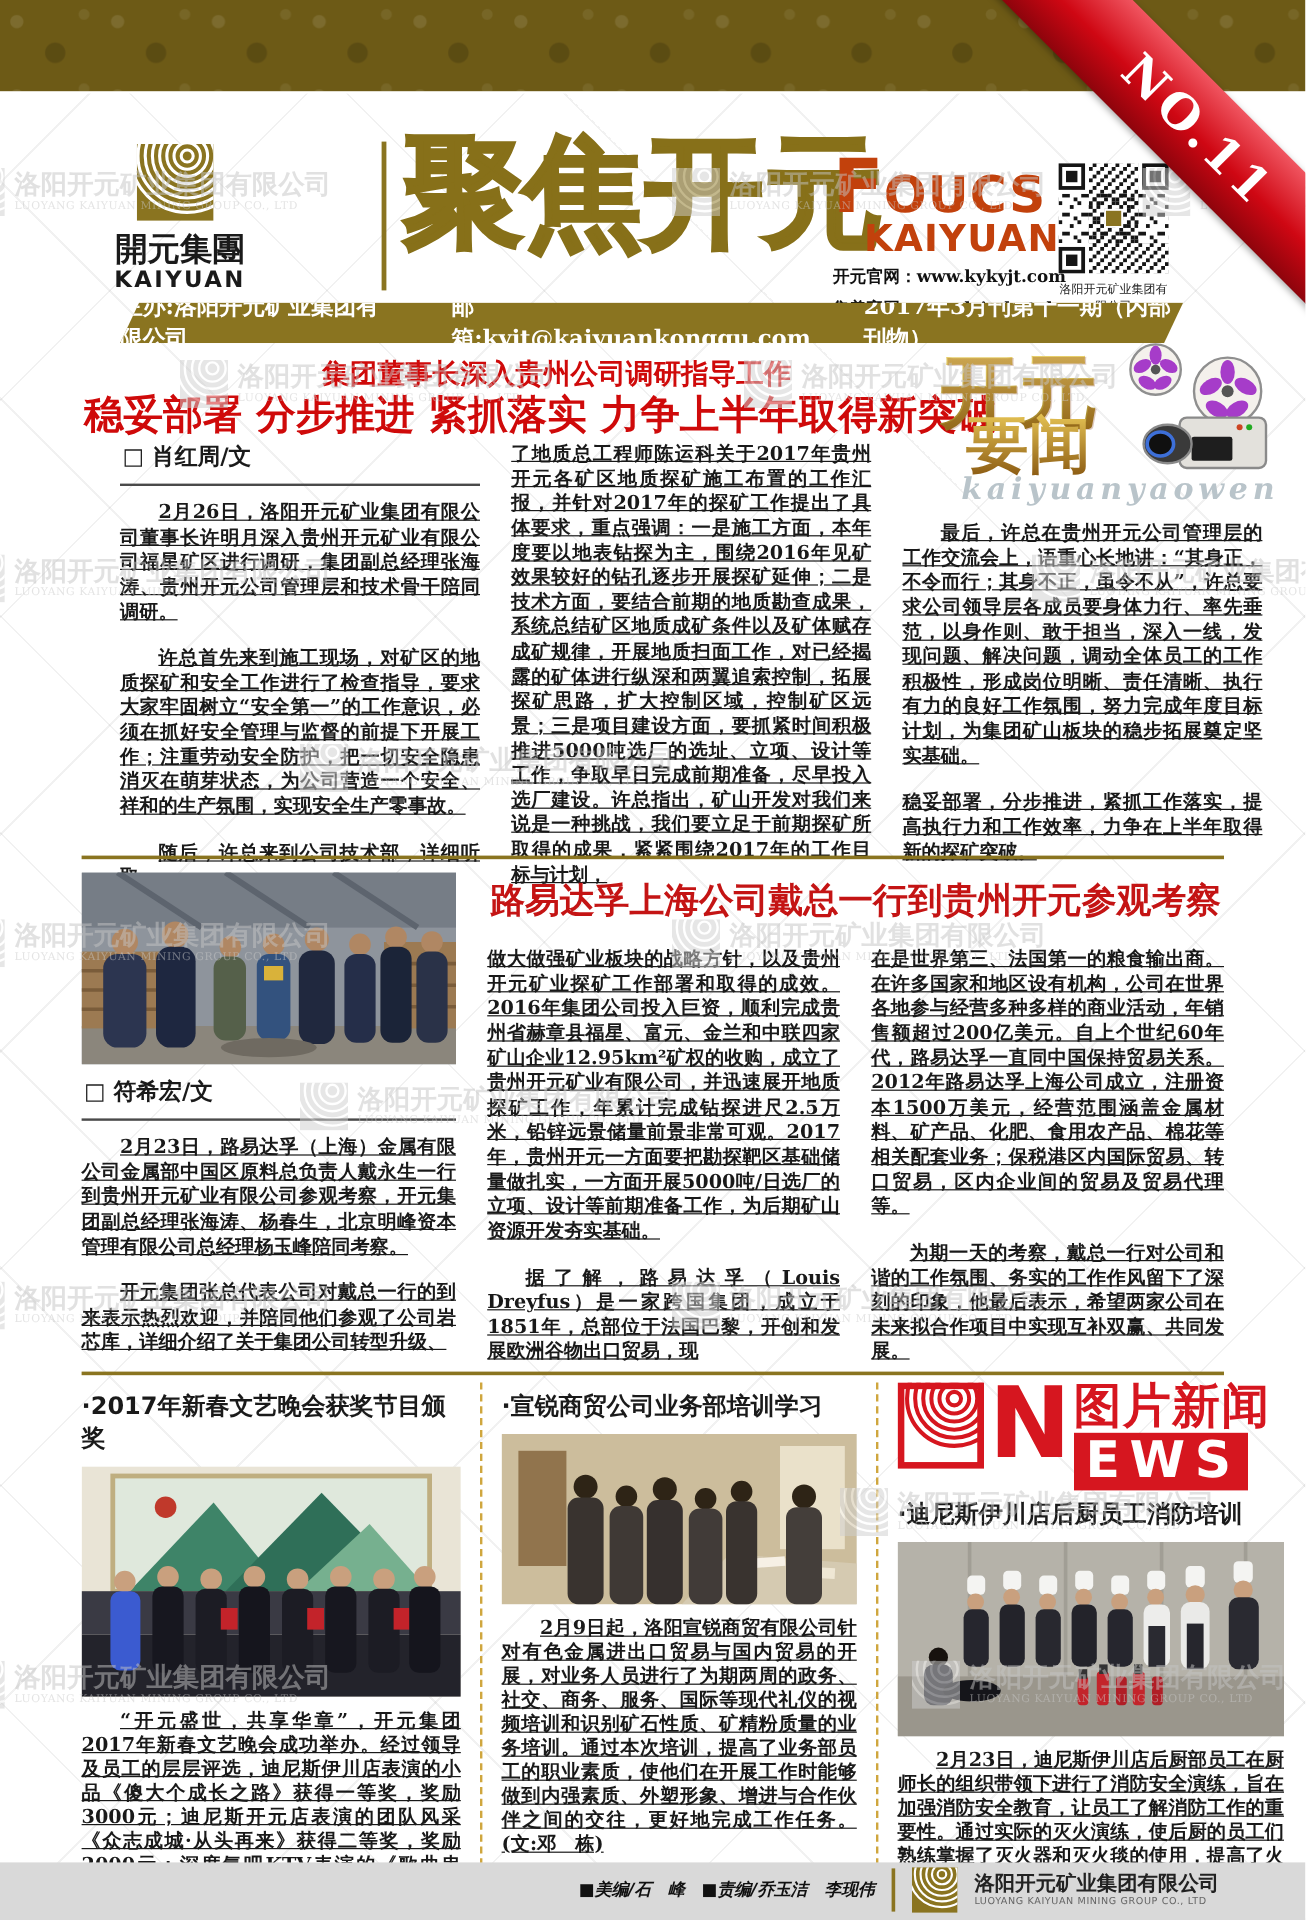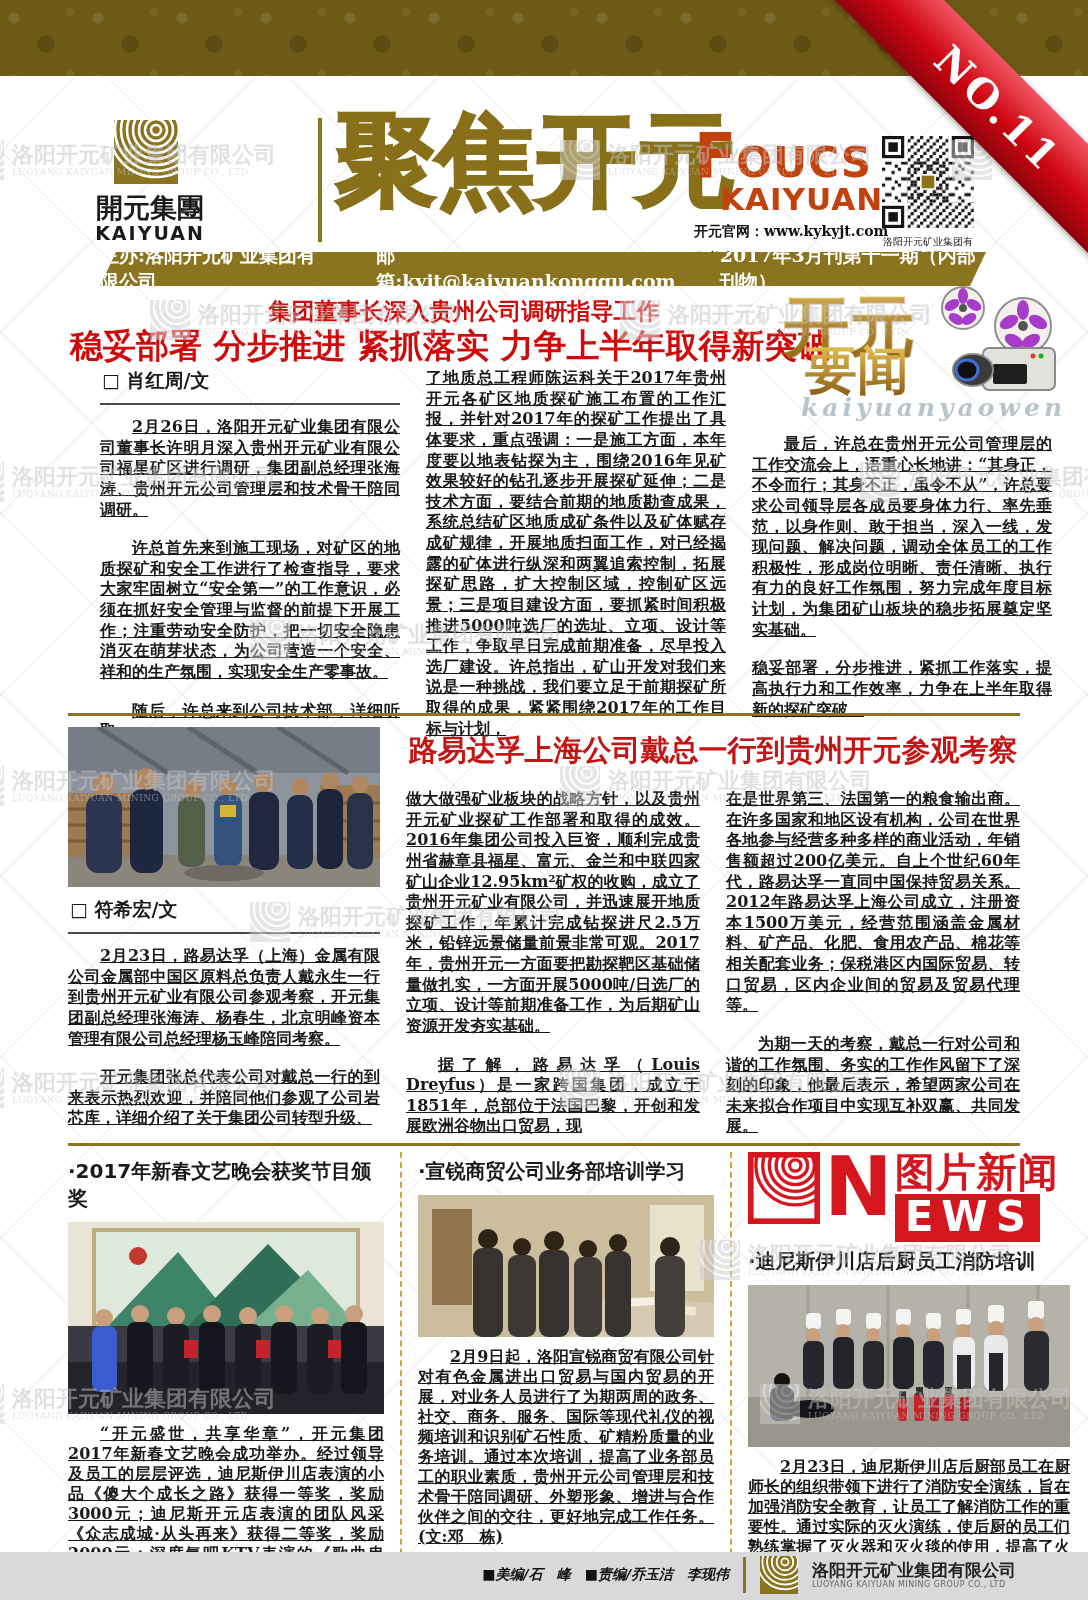--- a/index.html
+++ b/index.html
@@ -366,21 +366,21 @@
             <rect x="121" y="55" width="30" height="87" rx="9" fill="#20202a"></rect>
           <circle cx="170" cy="54" r="9" fill="#17120e"></circle>
             <rect x="156" y="62" width="28" height="80" rx="9" fill="#2d2d36"></rect>
           <circle cx="200" cy="48" r="9" fill="#17120e"></circle>
             <rect x="187" y="56" width="26" height="86" rx="9" fill="#23232c"></rect>
           <circle cx="252" cy="52" r="10" fill="#17120e"></circle>
             <rect x="237" y="61" width="30" height="81" rx="9" fill="#303039"></rect>
         </g>
         <rect width="296" height="142" fill="rgba(190,150,70,0.14)"></rect>
       </svg>
-      <p class="bp">2月9日起，洛阳宣锐商贸有限公司针对有色金属进出口贸易与国内贸易的开展，对业务人员进行了为期两周的政务、社交、商务、服务、国际等现代礼仪的视频培训和识别矿石性质、矿精粉质量的业务培训。通过本次培训，提高了业务部员工的职业素质，贵州开元公司管理层和技术骨干陪同调研、外塑形象、增进与合作伙伴之间的交往，更好地完成工作任务。(文:邓　栋)</p>
+      <p class="bp">2月9日起，洛阳宣锐商贸有限公司针对有色金属进出口贸易与国内贸易的开展，对业务人员进行了为期两周的政务、社交、商务、服务、国际等现代礼仪的视频培训和识别矿石性质、矿精粉质量的业务培训。通过本次培训，提高了业务部员工的职业素质，使他们在开展工作时能够做到内强素质、外塑形象、增进与合作伙伴之间的交往，更好地完成工作任务。(文:邓　栋)</p>
     </div>
 
     <div class="brief b3">
       <div class="newslogo">
         <svg width="72" height="72" viewBox="0 0 64 64">
           <defs>
               <clipPath id="nc">
                 <rect width="64" height="64"></rect>
               </clipPath>
             </defs>

